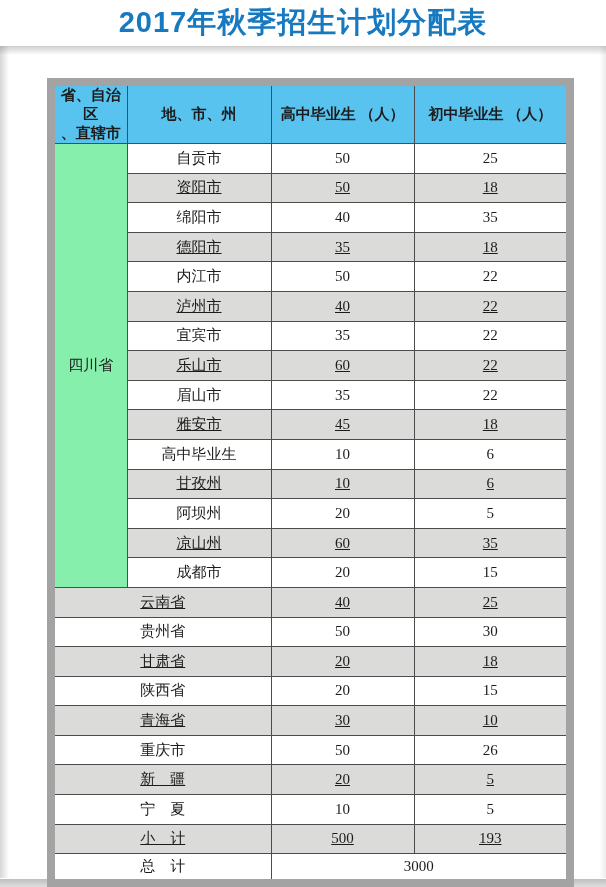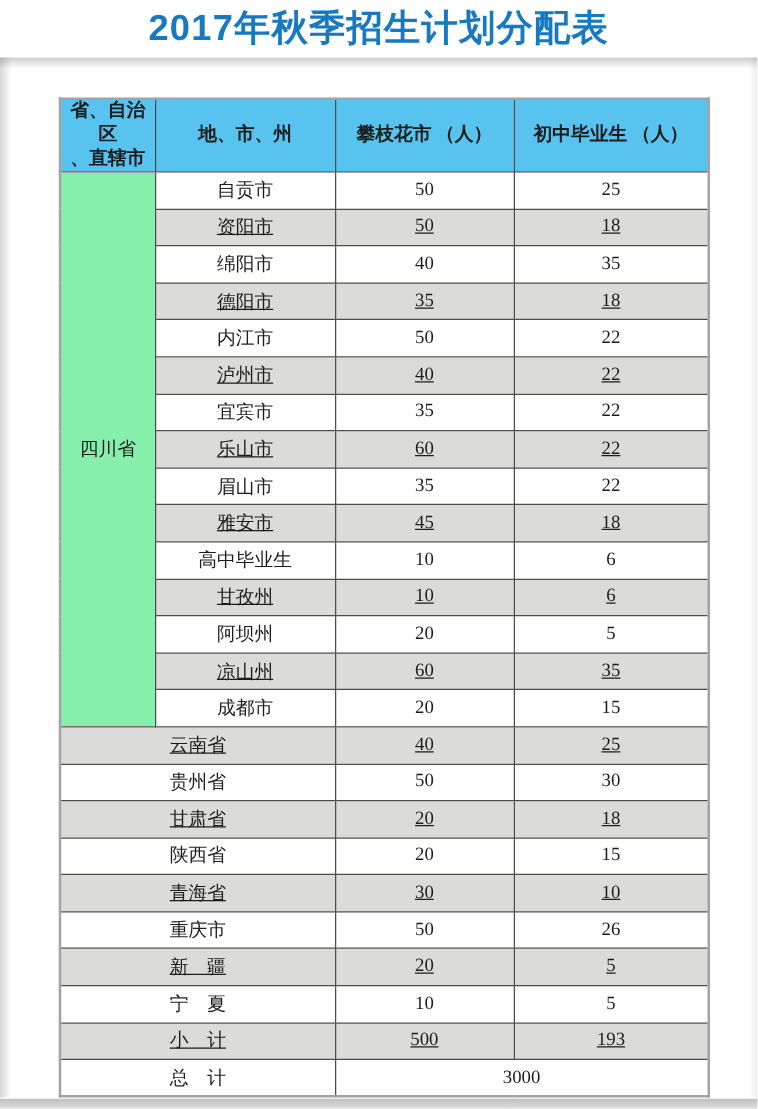--- a/index.html
+++ b/index.html
@@ -27,21 +27,21 @@
     position:absolute; top:46px; right:0; width:7px; height:832px;
     background:linear-gradient(to left, rgba(70,70,70,0.10), rgba(255,255,255,0));
   }
   .bottom-strip {
     position:absolute; bottom:0; left:0; width:606px; height:8px;
     background:linear-gradient(to bottom, #bfbfbf, #dedede);
   }
   table.enroll {
     position:absolute; left:47px; top:78px; width:519px;
     border-collapse:collapse; table-layout:fixed; background:#ffffff;
-    border:2px solid #a3a3a3;
+    border:8px solid #a3a3a3;
   }
   .enroll th, .enroll td {
     border:1px solid #4c4c4c; text-align:center; vertical-align:middle;
     padding:0; color:#1c1c1c; overflow:hidden;
   }
   .enroll thead th {
     background:#58c3ef; font-weight:bold; font-size:15px;
     height:41px; line-height:19px;
   }
   .enroll thead th .ln { display:block; }
@@ -68,21 +68,21 @@
       <col style="width:143px">
       <col style="width:156px">
   </colgroup>
   <thead>
     <tr>
       <th>
           <span class="ln">省、自治区</span>
           <span class="ln">、直辖市</span>
         </th>
       <th>地、市、州</th>
-      <th>攀枝花市 （人）</th>
+      <th>高中毕业生 （人）</th>
       <th>初中毕业生 （人）</th>
     </tr>
   </thead>
   <tbody>
     <tr>
       <td class="prov" rowspan="15">四川省</td>
       <td>自贡市</td>
       <td>50</td>
       <td>25</td>
     </tr>

